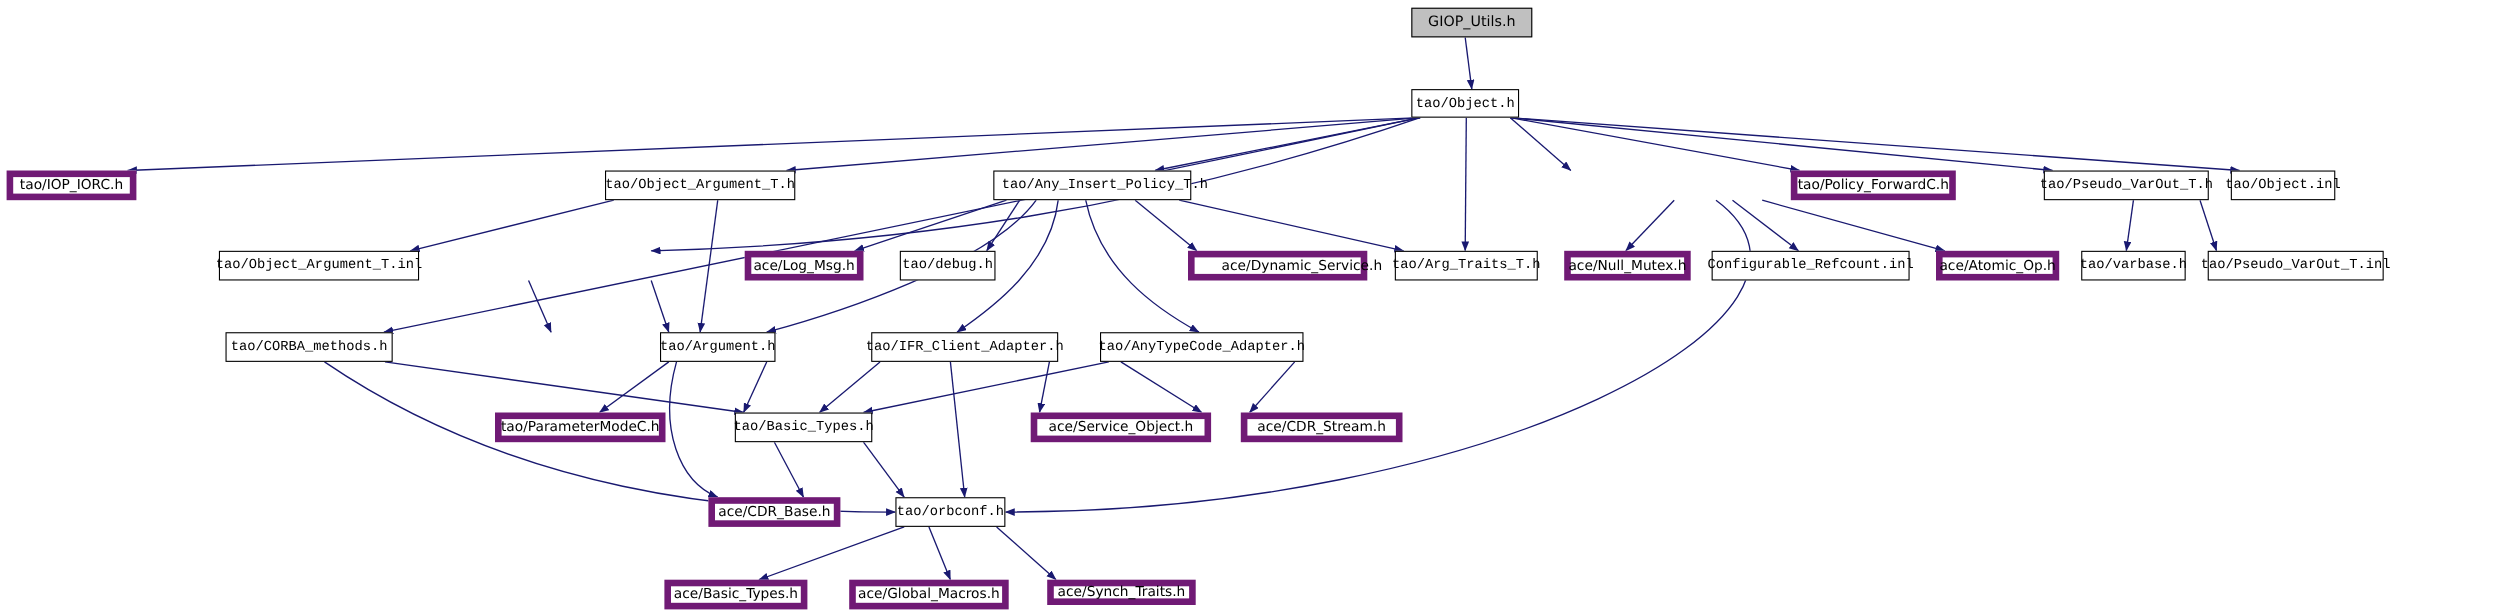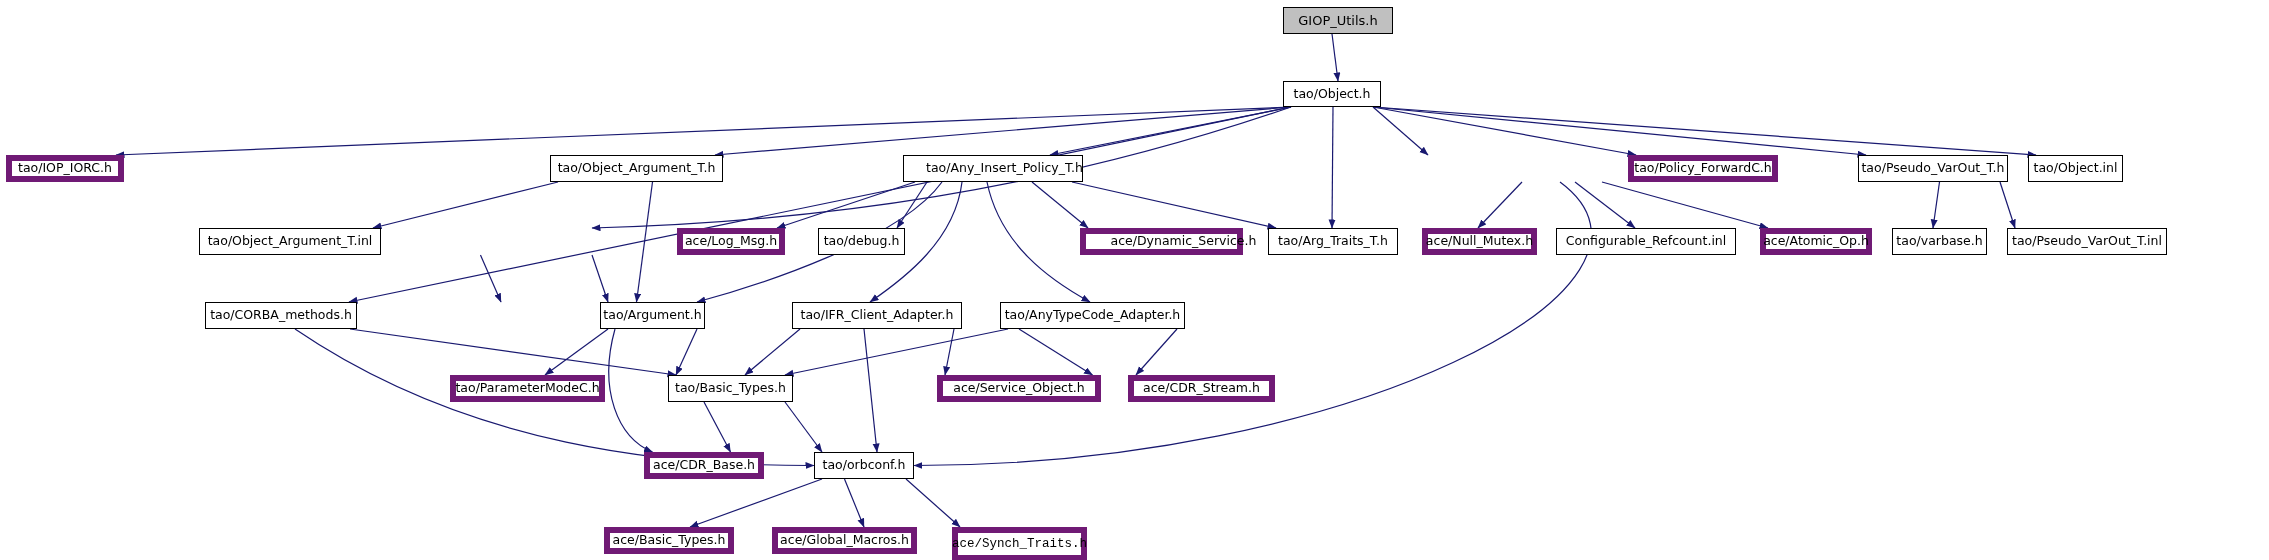--- a/index.html
+++ b/index.html
@@ -3,21 +3,21 @@
 <meta charset="utf-8">
 <style>
   html,body{margin:0;padding:0;background:#ffffff;}
   #stage{position:relative;width:2269px;height:560px;background:#ffffff;overflow:hidden;
          font-family:"DejaVu Sans","Liberation Sans",sans-serif;}
   #edges-svg{position:absolute;left:0;top:0;width:2269px;height:560px;}
   .edge{fill:none;stroke:#191970;stroke-width:1.2px;}
   .node{position:absolute;display:flex;align-items:center;justify-content:center;
         box-sizing:border-box;background:#ffffff;color:#000;font-size:12.5px;
         white-space:nowrap;line-height:1;}
-  .node.doc{border:1px solid #000000;}
+  .node.doc{border:1px solid #000000;font-family:Liberation Mono, monospace;}
   .node.ext{border:6px solid #701a75;}
   .node.root{border:1.5px solid #000000;background:#c0c0c0;font-size:13px;}
 </style>
 </head>
 <body>
 
 <div id="stage">
   <svg id="edges-svg" viewBox="0 0 2269 560" xmlns="http://www.w3.org/2000/svg">
     <defs>
       <marker id="arrow" markerWidth="10" markerHeight="8" refX="8.5" refY="3.5" orient="auto" markerUnits="userSpaceOnUse">
@@ -93,14 +93,14 @@
     <div class="node doc" style="left: 792px; top: 302px; width: 170px; height: 27px;">tao/IFR_Client_Adapter.h</div>
     <div class="node doc" style="left: 1000px; top: 302px; width: 185px; height: 27px;">tao/AnyTypeCode_Adapter.h</div>
     <div class="node ext" style="left: 450px; top: 375px; width: 155px; height: 27px;">tao/ParameterModeC.h</div>
     <div class="node doc" style="left: 668px; top: 375px; width: 125px; height: 27px;">tao/Basic_Types.h</div>
     <div class="node ext" style="left: 937px; top: 375px; width: 164px; height: 27px;">ace/Service_Object.h</div>
     <div class="node ext" style="left: 1128px; top: 375px; width: 147px; height: 27px;">ace/CDR_Stream.h</div>
     <div class="node ext" style="left: 644px; top: 452px; width: 120px; height: 27px;">ace/CDR_Base.h</div>
     <div class="node doc" style="left: 814px; top: 452px; width: 100px; height: 27px;">tao/orbconf.h</div>
     <div class="node ext" style="left: 604px; top: 527px; width: 130px; height: 27px;">ace/Basic_Types.h</div>
     <div class="node ext" style="left: 772px; top: 527px; width: 145px; height: 27px;">ace/Global_Macros.h</div>
-    <div class="node ext" style="left: 952px; top: 527px; width: 135px; height: 34px; font-family: Liberation Mono, monospace;">ace/Synch_Traits.h</div>
+    <div class="node ext" style="left: 952px; top: 527px; width: 135px; height: 23px;">ace/Synch_Traits.h</div>
   </div>
 
 </body></html>

